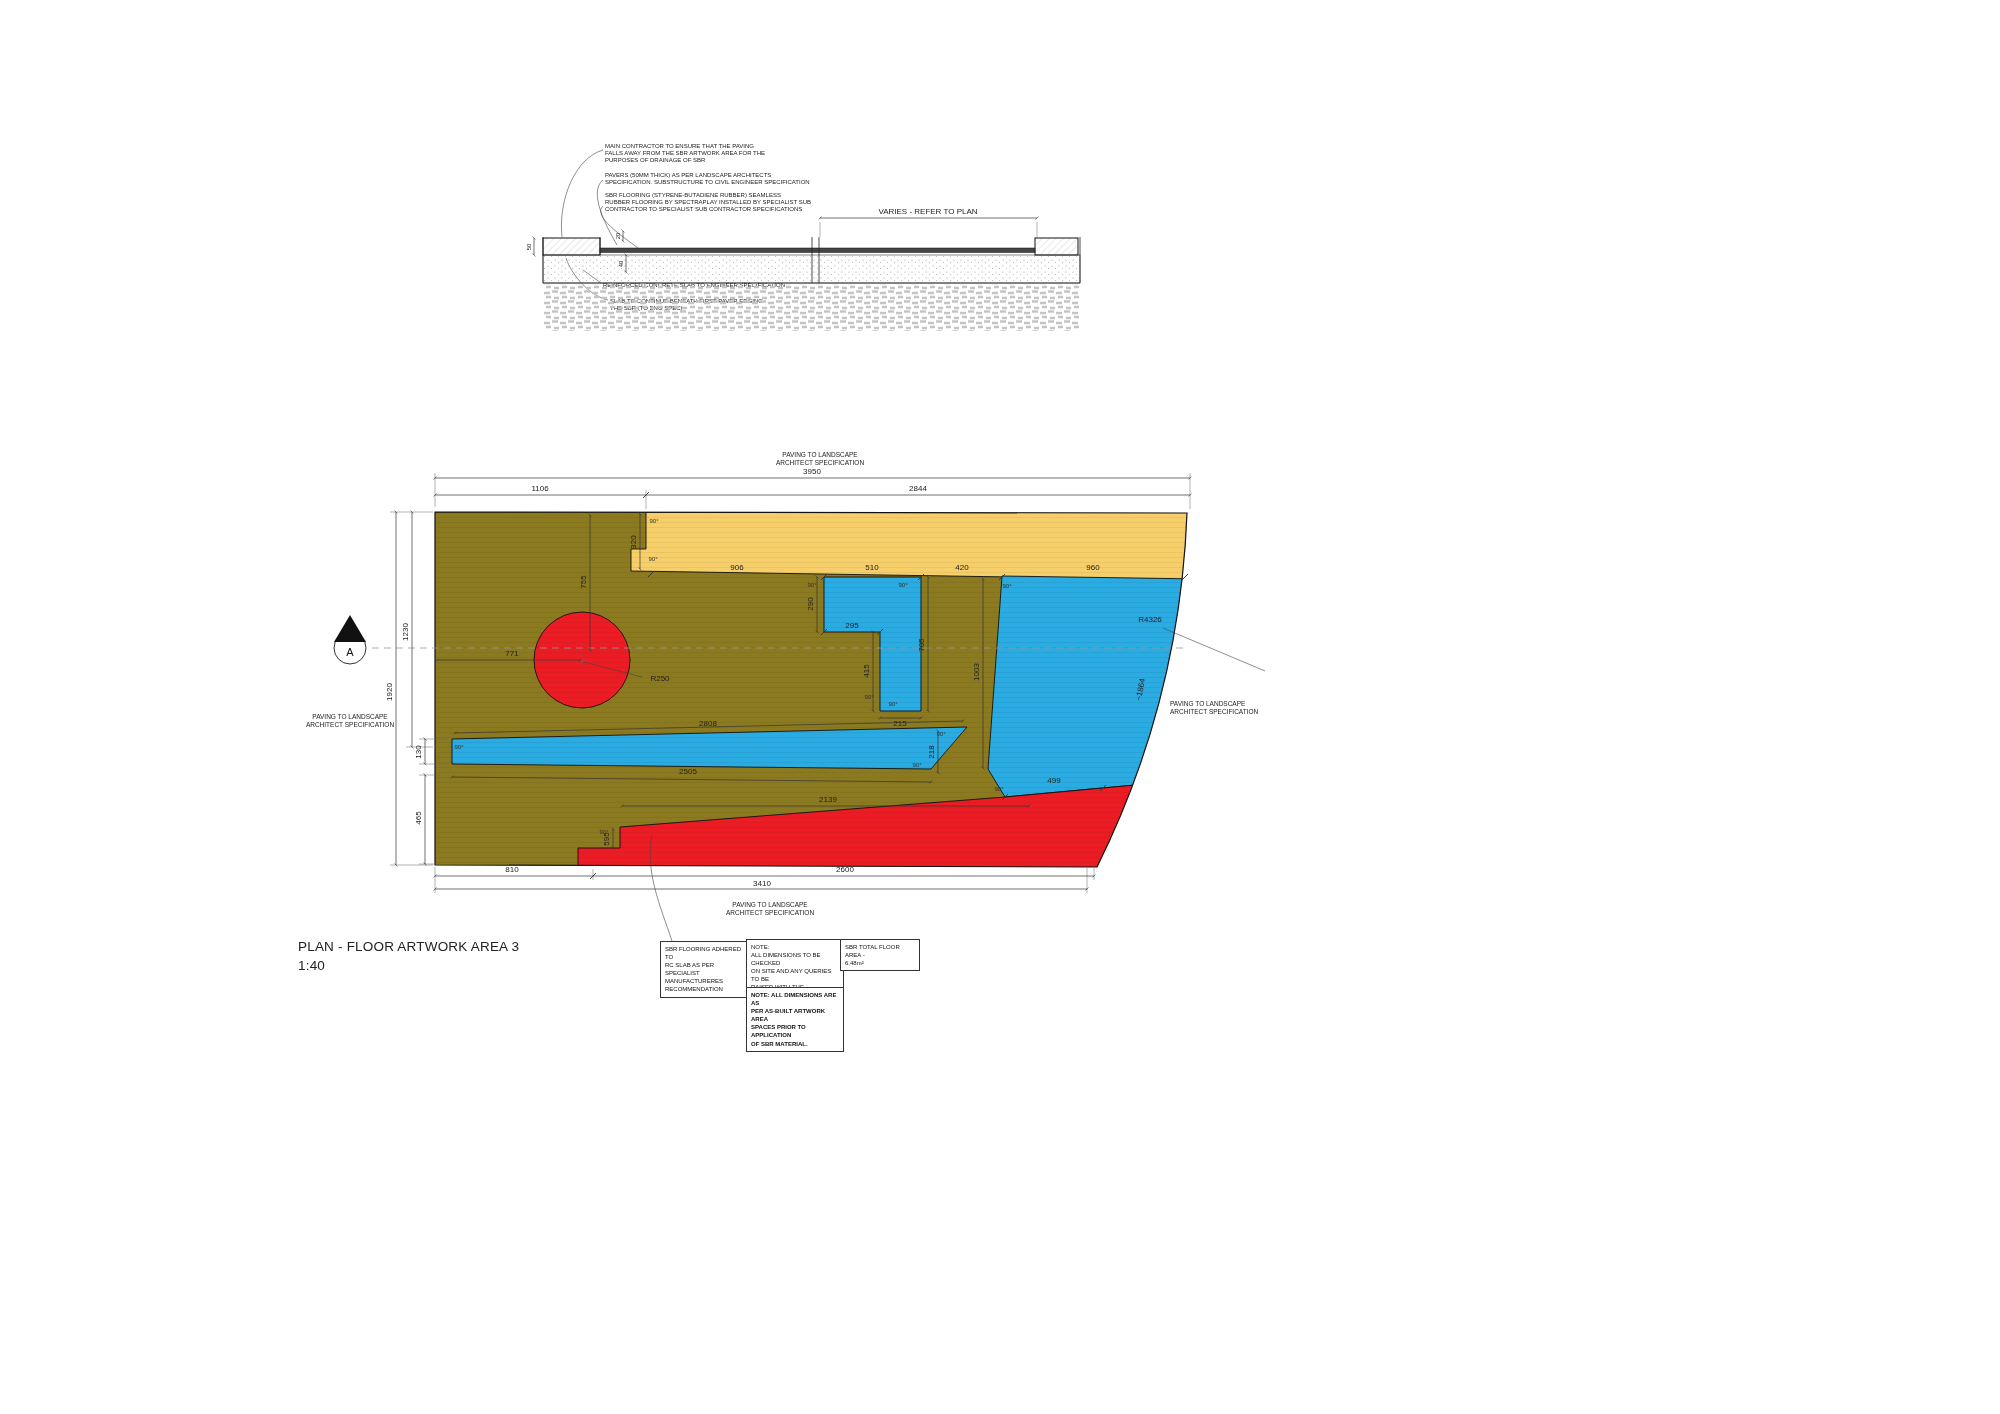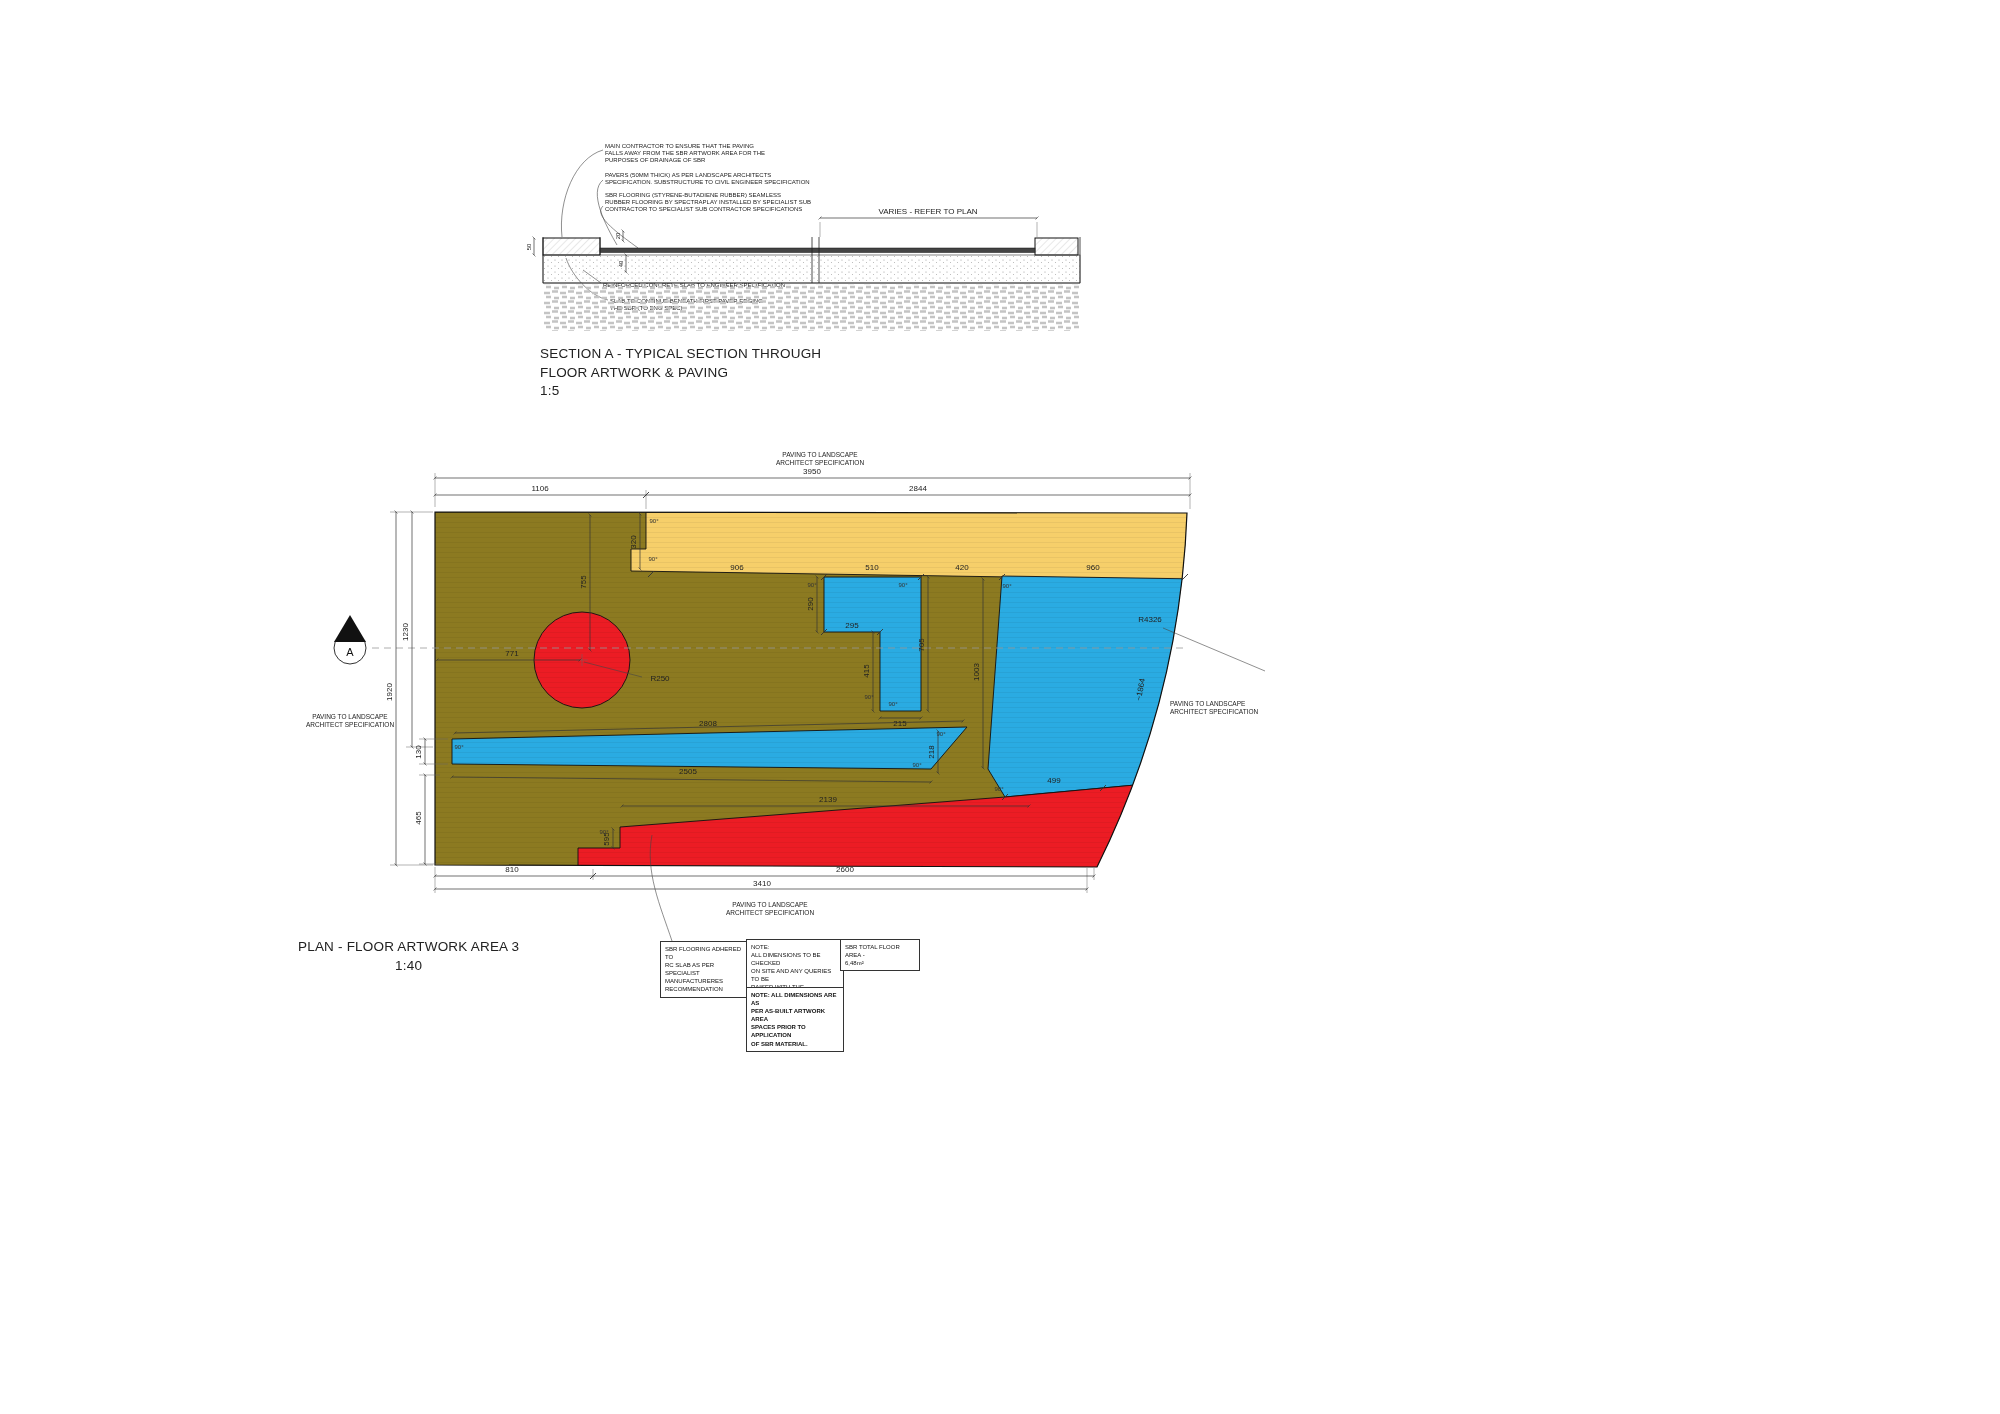--- a/index.html
+++ b/index.html
@@ -243,27 +243,22 @@
       <text class="pavl" x="1170" y="706">PAVING TO LANDSCAPE</text>
       <text class="pavl" x="1170" y="714">ARCHITECT SPECIFICATION</text>
       <text class="pav" x="770" y="907">PAVING TO LANDSCAPE</text>
       <text class="pav" x="770" y="915">ARCHITECT SPECIFICATION</text>
     </g>
 
     <path class="leader" d="M672,941 C660,905 645,872 652,835"></path>
   </g>
 </svg>
 
-<div class="title-block" style="left:540px;top:345px;">
-  <div>SECTION A - TYPICAL SECTION THROUGH</div>
-  <div>FLOOR ARTWORK &amp; PAVING</div>
-  <div>1:5</div>
-</div>
-
-<div class="title-block" style="left:298px;top:938px;text-align:center;">
+
+<div class="title-block" style="left:298px;top:938px;">
   <div>PLAN - FLOOR ARTWORK AREA 3</div>
   <div>1:40</div>
 </div>
 
 <div class="note-box" style="left:660px;top:941px;width:80px;">
   <div>SBR FLOORING ADHERED TO</div>
   <div>RC SLAB AS PER SPECIALIST</div>
   <div>MANUFACTURERES</div>
   <div>RECOMMENDATION</div>
 </div>

